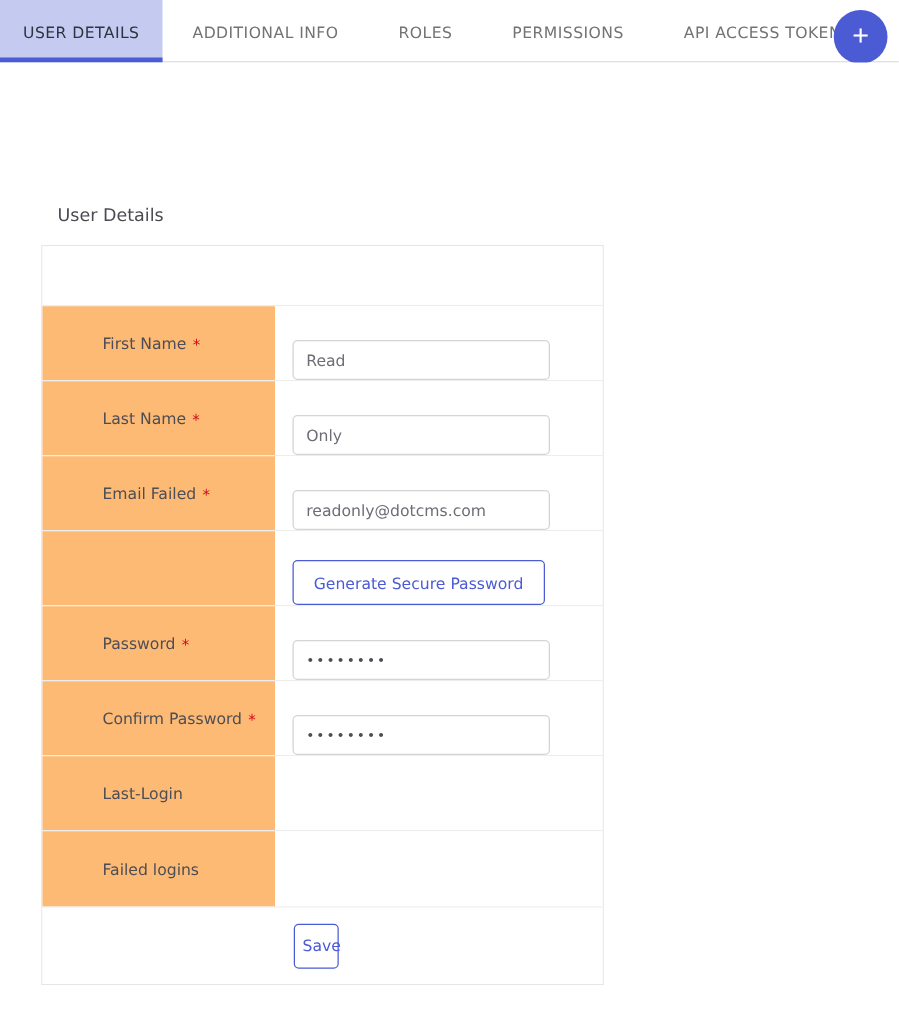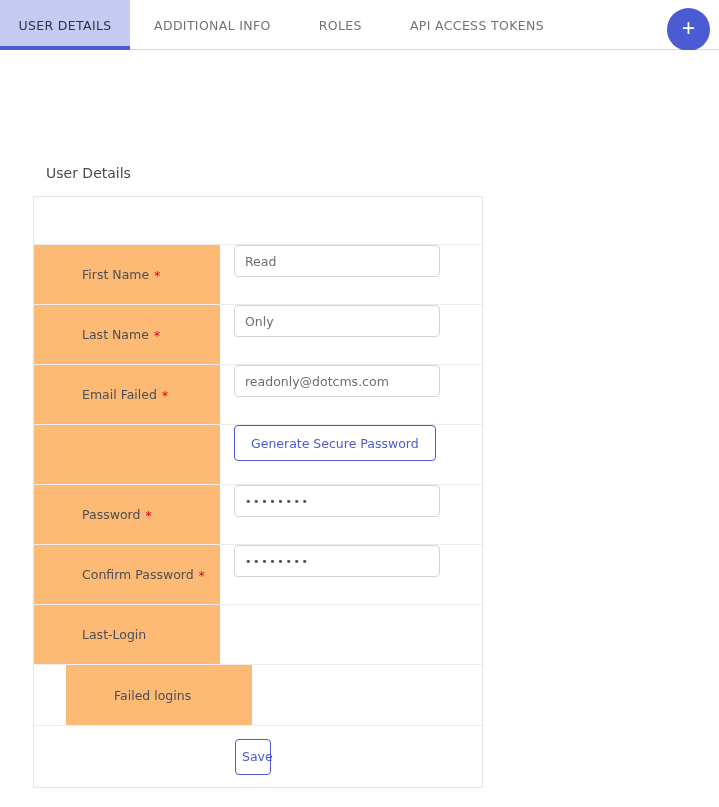--- a/index.html
+++ b/index.html
@@ -92,21 +92,21 @@
     background: #ffffff;
     border-bottom: 1px solid #ededed;
   }
   .rows { display: block; }
   .row {
     display: flex;
     align-items: stretch;
     min-height: 60px;
     border-bottom: 1px solid #ededed;
   }
-  .row:last-child { border-bottom: none; margin-left: 32px; }
+  .row:last-child { border-bottom: none; }
   .row-label {
     width: 186px;
     flex: 0 0 186px;
     background: #fdba74;
     display: flex;
     align-items: center;
     padding-left: 48px;
     font-size: 12.5px;
     color: #4d4d55;
   }
@@ -114,21 +114,21 @@
     color: #d0021b;
     font-size: 12px;
     margin-left: 5px;
     line-height: 1;
     position: relative;
     top: 1px;
   }
   .row-field {
     flex: 1 1 auto;
     display: flex;
-    align-items: flex-start;
+    align-items: flex-end;
     padding-left: 14px;
     background: #ffffff;
   }
   .txt-input {
     width: 206px;
     height: 32px;
     border: 1px solid #d4d4d4;
     border-radius: 4px;
     background: #ffffff;
     font-size: 12.5px;
@@ -161,20 +161,21 @@
   .btn-save { height: 36px; width: 36px; }
 </style>
 </head>
 <body>
 
 <div class="tabbar">
   <div id="tabs-host" style="display:flex;align-items:stretch;">
       <button class="tab active">USER DETAILS</button>
       <button class="tab">ADDITIONAL INFO</button>
       <button class="tab">ROLES</button>
+      <button class="tab">PERMISSIONS</button>
       <button class="tab">API ACCESS TOKENS</button>
     </div>
   <div class="tab-spacer"></div>
   <button class="fab">
     <span class="fab-glyph">+</span>
   </button>
 </div>
 
 <div class="page">
 

